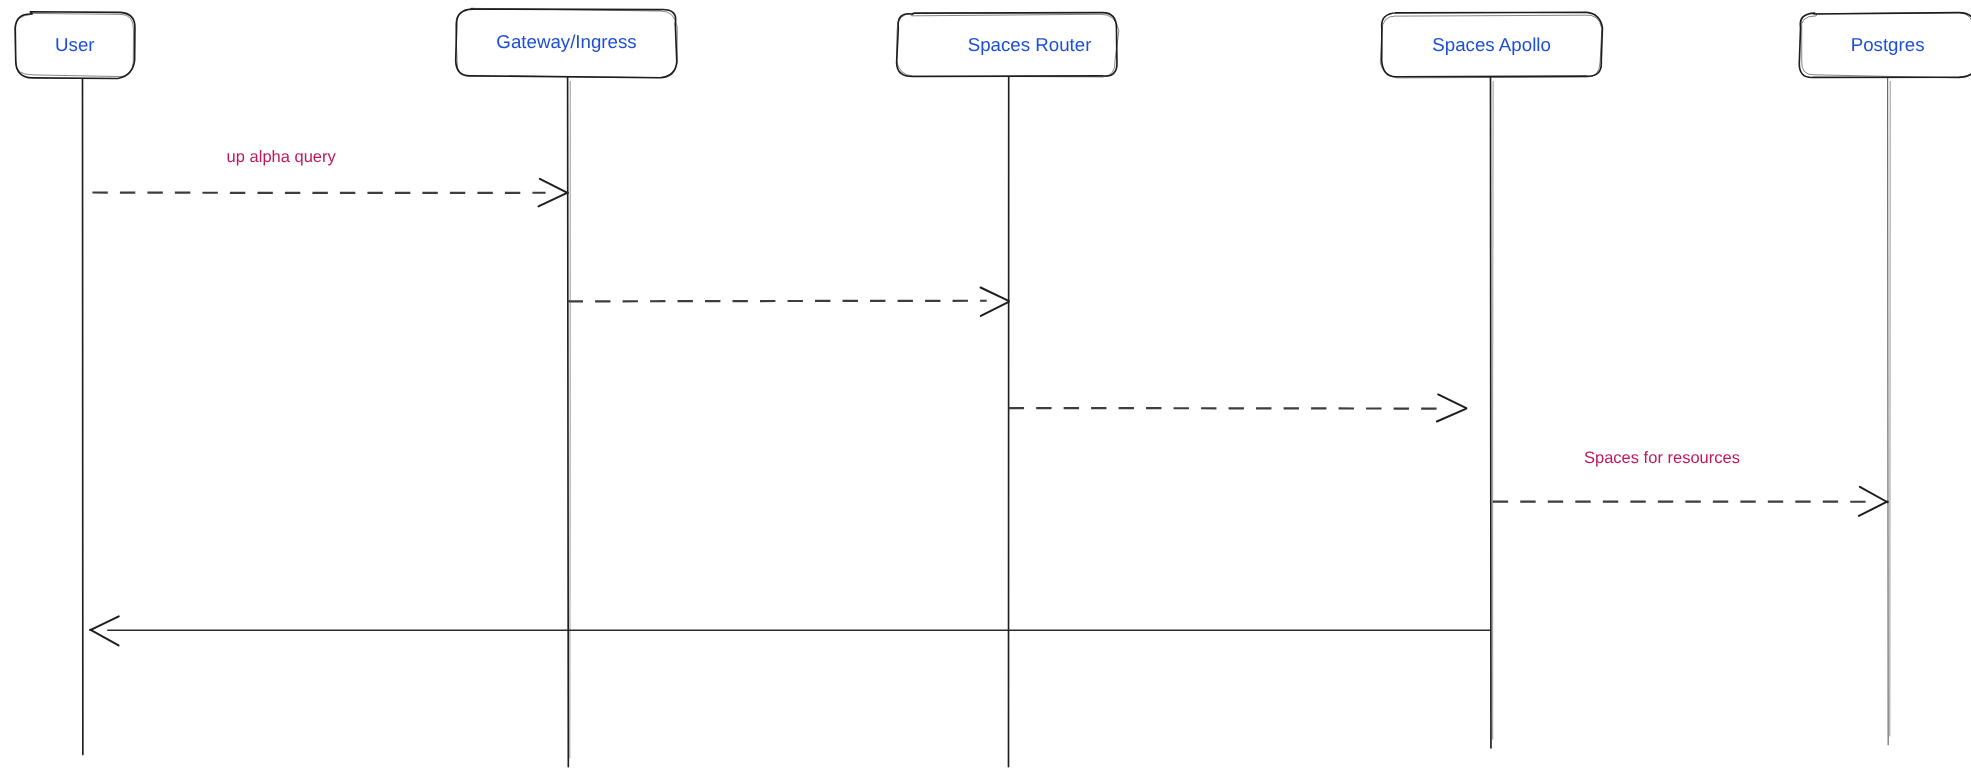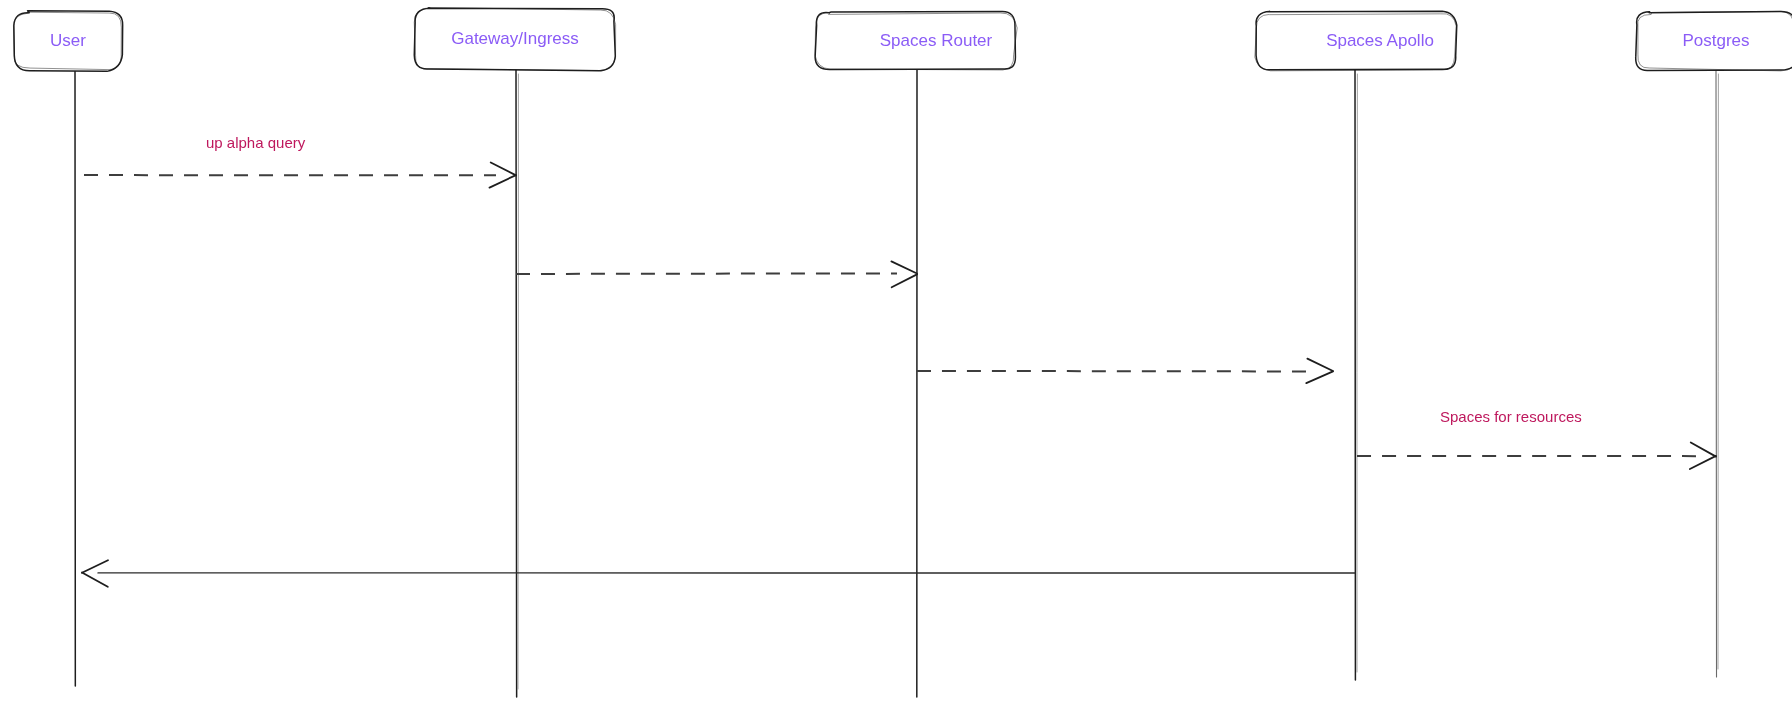--- a/index.html
+++ b/index.html
@@ -23,21 +23,21 @@
     position: absolute;
     inset: 0;
     width: 1792px;
     height: 713px;
   }
   .participant-label {
     position: absolute;
     text-align: center;
     font-family: "Liberation Sans", sans-serif;
     font-size: 17px;
-    color: #8b5cf6;
+    color: #1d4ed8;
     white-space: nowrap;
     pointer-events: none;
     line-height: 1;
   }
   .message-label {
     position: absolute;
     font-family: "Liberation Sans", sans-serif;
     font-size: 15px;
     color: #be185d;
     white-space: nowrap;
@@ -137,21 +137,21 @@
             <path d="M 107.76934719121519 586.8085622795898 L 82 572.4779291153317" fill="none" stroke="#1e1e1e" stroke-width="1.8" stroke-linecap="round"></path>
           </g>
         </g>
       </g>
   </svg>
 
   <div id="labels-layer">
       <div class="participant-label" style="left: 14px; top: 32px; width: 108px;">User</div>
       <div class="participant-label" style="left: 415px; top: 30px; width: 200px;">Gateway/Ingress</div>
       <div class="participant-label" style="left: 816px; top: 32px; width: 240px;">Spaces Router</div>
-      <div class="participant-label" style="left: 1256px; top: 32px; width: 200px; margin-left: 24px;">Spaces Apollo</div>
+      <div class="participant-label" style="left: 1256px; top: 32px; width: 200px;">Spaces Apollo</div>
       <div class="participant-label" style="left: 1636px; top: 32px; width: 160px;">Postgres</div>
       <div class="message-label" style="left: 206px; top: 135px;">up alpha query</div>
       <div class="message-label" style="left: 1440px; top: 409px;">Spaces for resources</div>
     </div>
   <div id="hit-layer">
       <div class="participant-hit" style="left: 14px; top: 12px; width: 108px; height: 58px;"></div>
       <div class="participant-hit" style="left: 415px; top: 8px; width: 200px; height: 62px;"></div>
       <div class="participant-hit" style="left: 816px; top: 12px; width: 200px; height: 58px;"></div>
       <div class="participant-hit" style="left: 1256px; top: 12px; width: 200px; height: 58px;"></div>
       <div class="participant-hit" style="left: 1636px; top: 12px; width: 160px; height: 58px;"></div>

